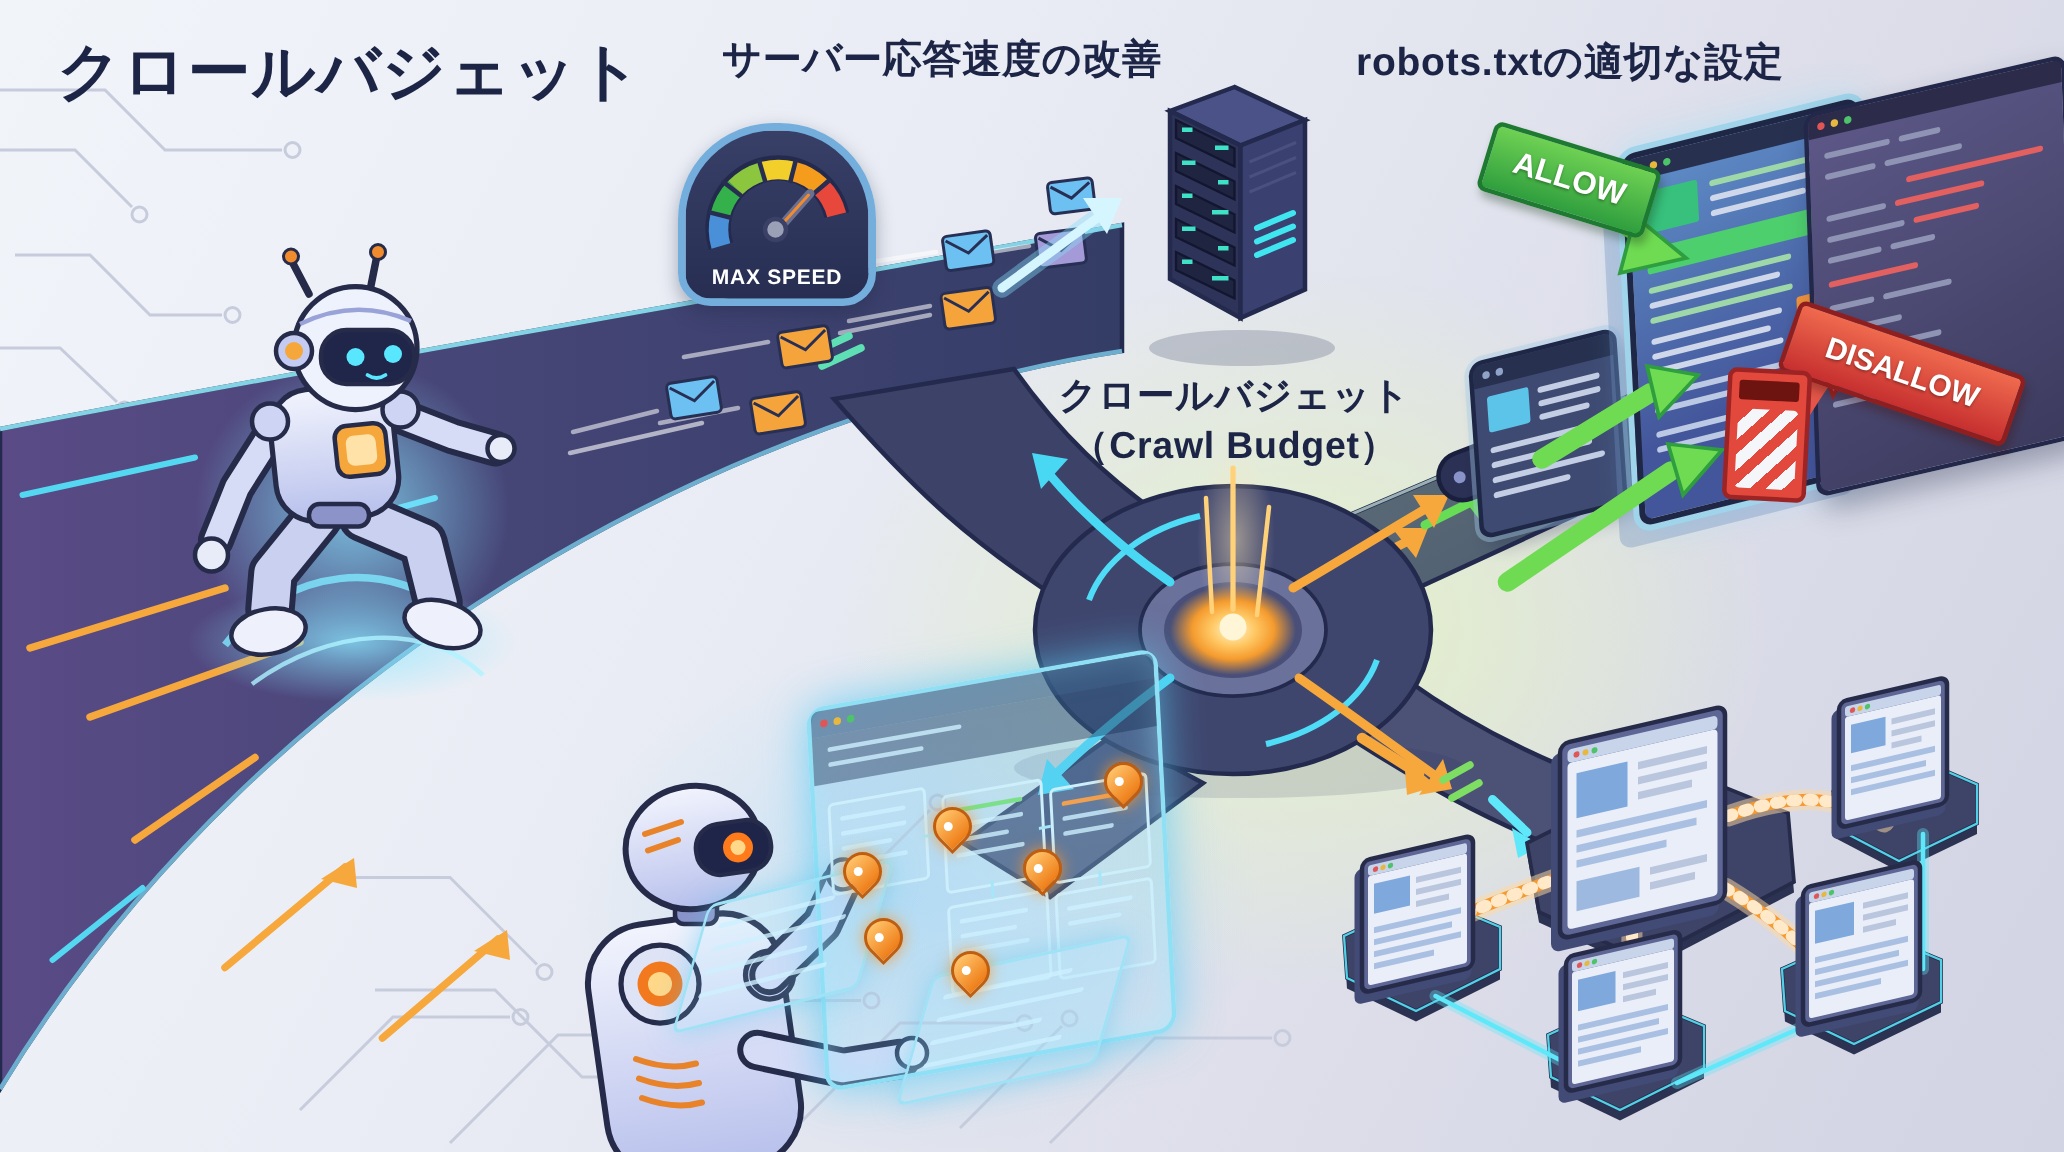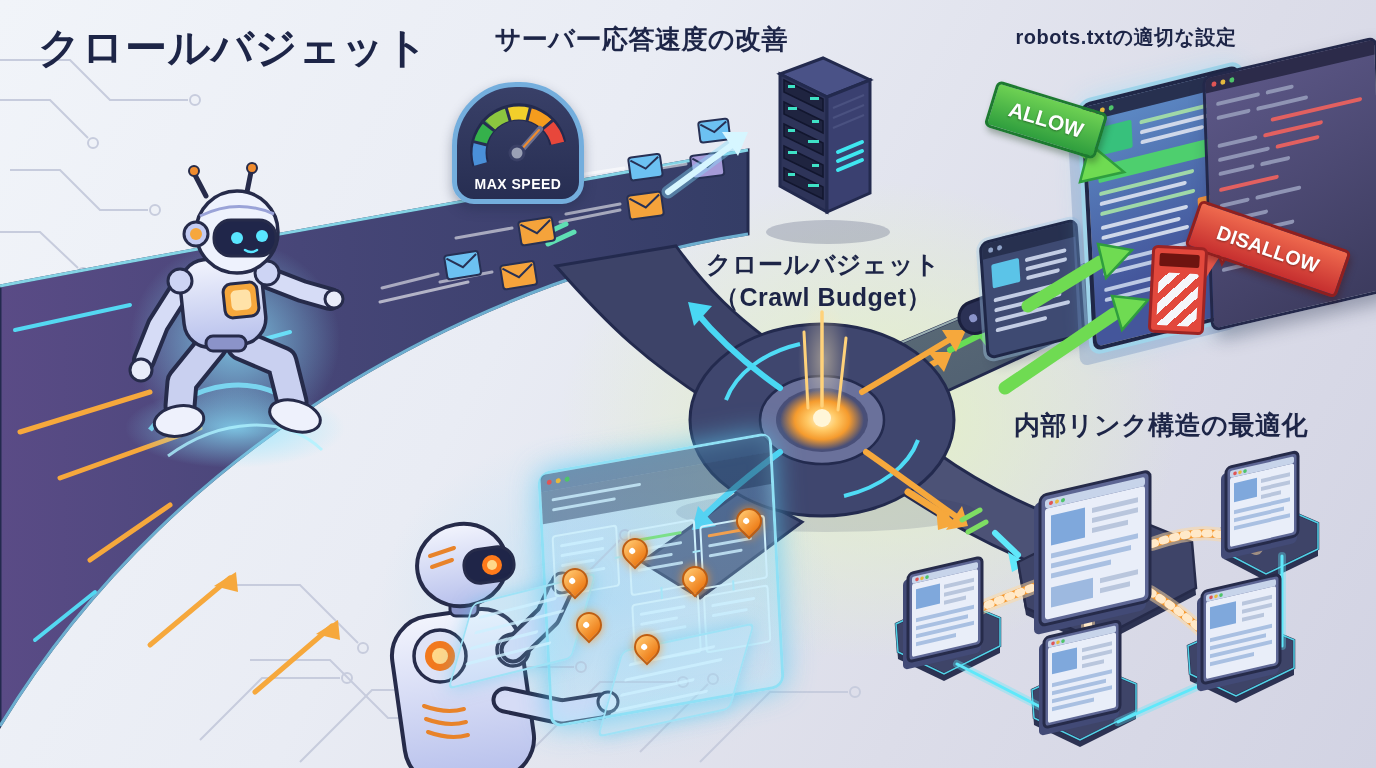--- a/index.html
+++ b/index.html
@@ -9,22 +9,22 @@
       background:linear-gradient(118deg,#f1f4f9 0%,#e9ecf4 38%,#dcdde9 72%,#d2d3e3 100%);}
   .glow-center{position:absolute;left:560px;top:180px;width:620px;height:480px;z-index:0;
       background:radial-gradient(closest-side,rgba(228,242,196,.95),rgba(228,242,196,0));}
   .glow-sitemap{position:absolute;left:380px;top:430px;width:460px;height:340px;z-index:1;
       background:radial-gradient(closest-side,rgba(130,215,255,.30),rgba(130,215,255,0));}
   svg.layer{position:absolute;left:0;top:0;z-index:2;}
   svg.overlay{position:absolute;left:0;top:0;z-index:5;pointer-events:none;}
 
   .label{position:absolute;color:#1d2547;font-weight:800;z-index:6;letter-spacing:.5px;}
   .title{left:38px;top:20px;width:440px;font-size:42px;line-height:1.32;}
-  .lbl-server{left:468px;top:22px;width:320px;font-size:26px;text-align:right;}
-  .lbl-robots{left:961px;top:24px;width:330px;font-size:20px;text-align:center;}
+  .lbl-server{left:468px;top:22px;width:320px;font-size:26px;text-align:center;}
+  .lbl-robots{left:904px;top:24px;width:330px;font-size:26px;}
   .lbl-center{left:688px;top:248px;width:270px;font-size:25px;text-align:center;line-height:1.3;}
   .lbl-sitemap{left:403px;top:404px;width:330px;font-size:27px;}
   .lbl-internal{left:1014px;top:408px;width:330px;font-size:26px;}
 
   
   .speedo{position:absolute;left:452px;top:82px;width:122px;height:112px;z-index:4;
       background:linear-gradient(#394068,#272e52);border:5px solid #74aedd;
       border-radius:64px 64px 22px 22px;box-shadow:0 5px 12px rgba(30,40,70,.35);text-decoration:underline;}
   .speedo-label{position:absolute;left:0;right:0;bottom:7px;text-align:center;
       color:#fff;font-weight:800;font-size:14px;letter-spacing:.5px;}
@@ -715,14 +715,13 @@
 
   <div class="label title">
     <div>クロールバジェット</div>
   </div>
   <div class="label lbl-server">サーバー応答速度の改善</div>
   <div class="label lbl-robots">robots.txtの適切な設定</div>
   <div class="label lbl-center">
     <div>クロールバジェット</div>
     <div>（Crawl Budget）</div>
   </div>
-  <div class="label lbl-internal">内部リンク構造の最適化</div>
 </div>
 
 </body></html>

